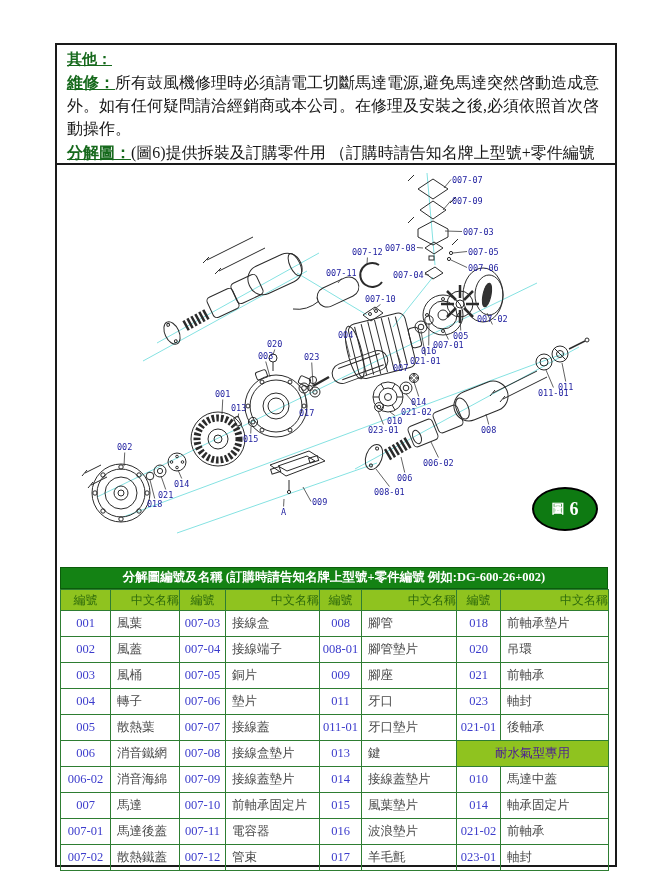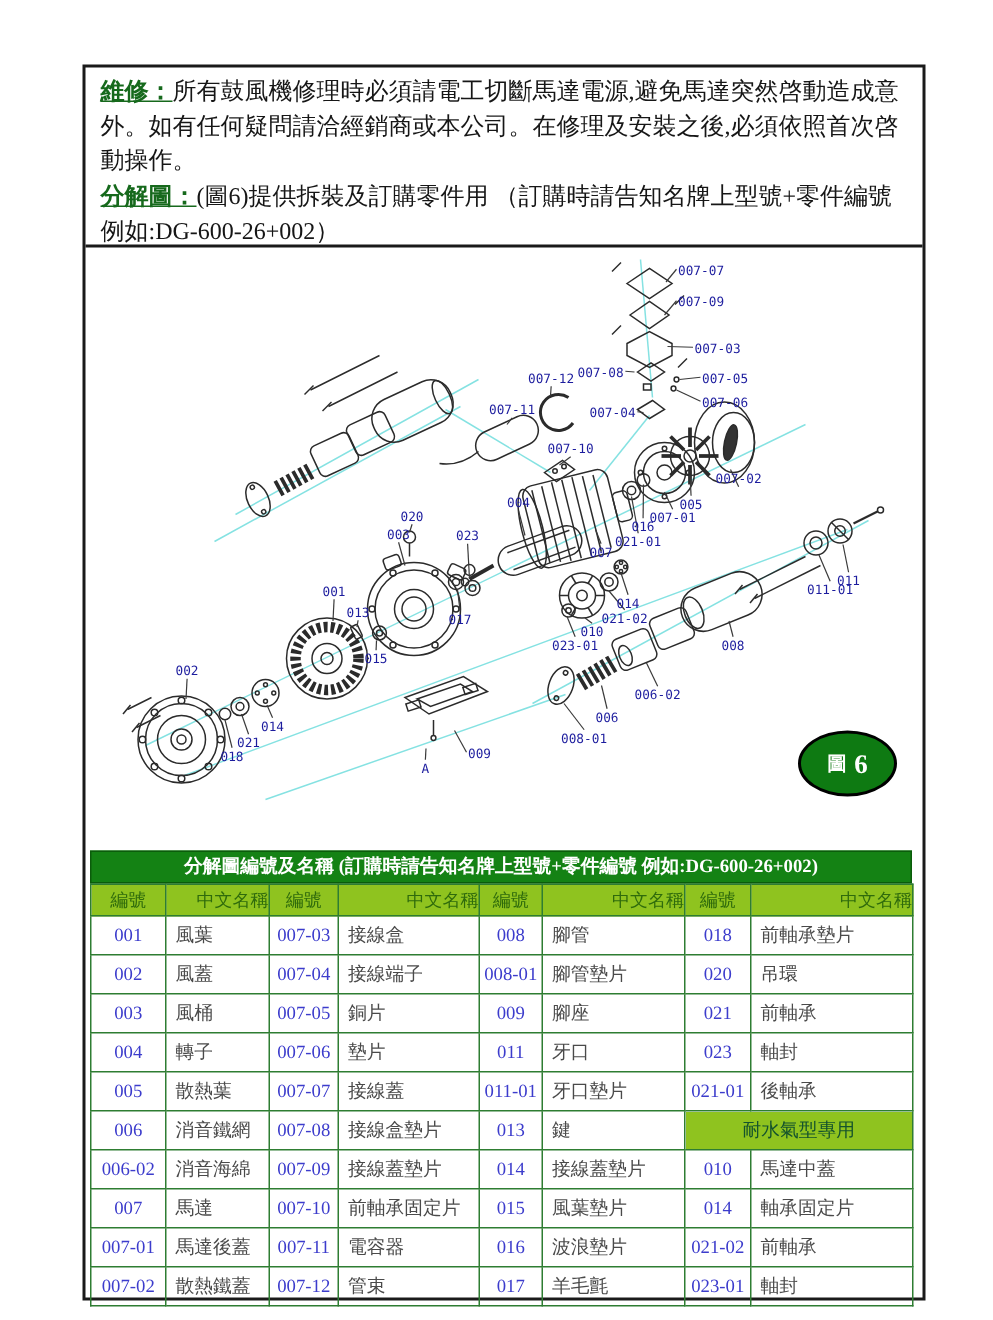--- a/index.html
+++ b/index.html
@@ -26,29 +26,30 @@
   .table-wrap{width:548px;margin:2px 0 0 3px;}
   .tbl-title{background:#148214;border:1px solid #0b5c0b;color:#fff;font-weight:bold;
              font-size:12.5px;text-align:center;padding:1px 0 2px 0;}
   table.parts{border-collapse:collapse;table-layout:fixed;width:548px;}
   table.parts th{background:#8fc31f;color:#2f6b0c;font-weight:normal;font-size:12px;
                  border:1px solid #2e7d32;padding:2px 0 1px 4px;text-align:right;height:15px;}
   table.parts th.numh{text-align:center;padding-left:0;}
   table.parts td{border:1px solid #2e7d32;height:23px;font-size:12.5px;overflow:hidden;white-space:nowrap;}
   td.num{color:#3c3ccc;text-align:center;font-size:11.5px;}
   td.name{color:#4a4a4a;padding-left:6px;}
-  td.special{background:#8fc31f;color:#14532d;text-align:center;font-size:12.5px;}
+  td.special{background:#8fc31f;color:#4c1d95;text-align:center;font-size:12.5px;}
 </style>
 </head>
 <body>
 
 <div class="page">
   <div class="frame">
 
     <div class="notes">
+      <h1><span class="glabel">其他：</span></h1>
       <p><span class="glabel">維修：</span><span>所有鼓風機修理時必須請電工切斷馬達電源,避免馬達突然啓動造成意外。如有任何疑問請洽經銷商或本公司。在修理及安裝之後,必須依照首次啓動操作。</span></p>
       <p><span class="glabel">分解圖：</span><span>(圖6)提供拆裝及訂購零件用 （訂購時請告知名牌上型號+零件編號 例如:DG-600-26+002）</span></p>
     </div>
 
     <div class="diagram">
       <svg width="558" height="400" viewBox="0 0 558 400">
         <g stroke="#85e2e2" stroke-width="1" fill="none">
           <line x1="40" y1="332" x2="480" y2="118"></line>
           <line x1="66" y1="352" x2="508" y2="188"></line>
           <line x1="100" y1="178" x2="262" y2="88"></line>

